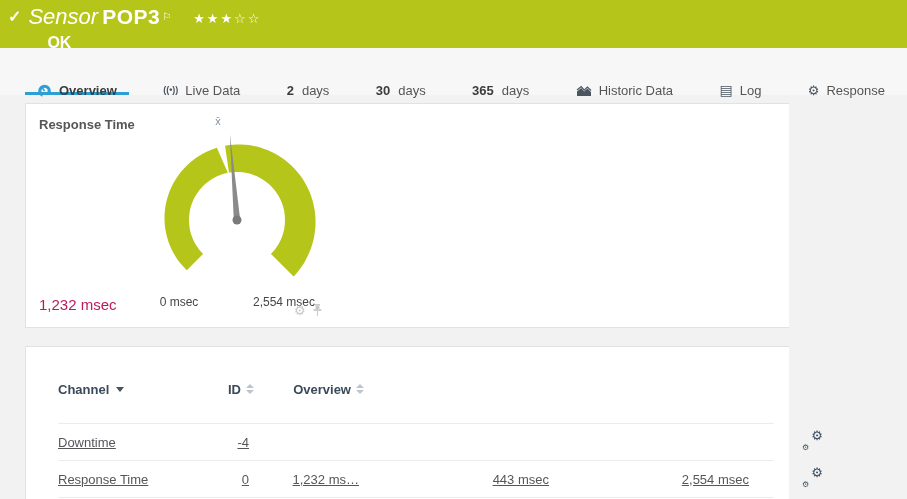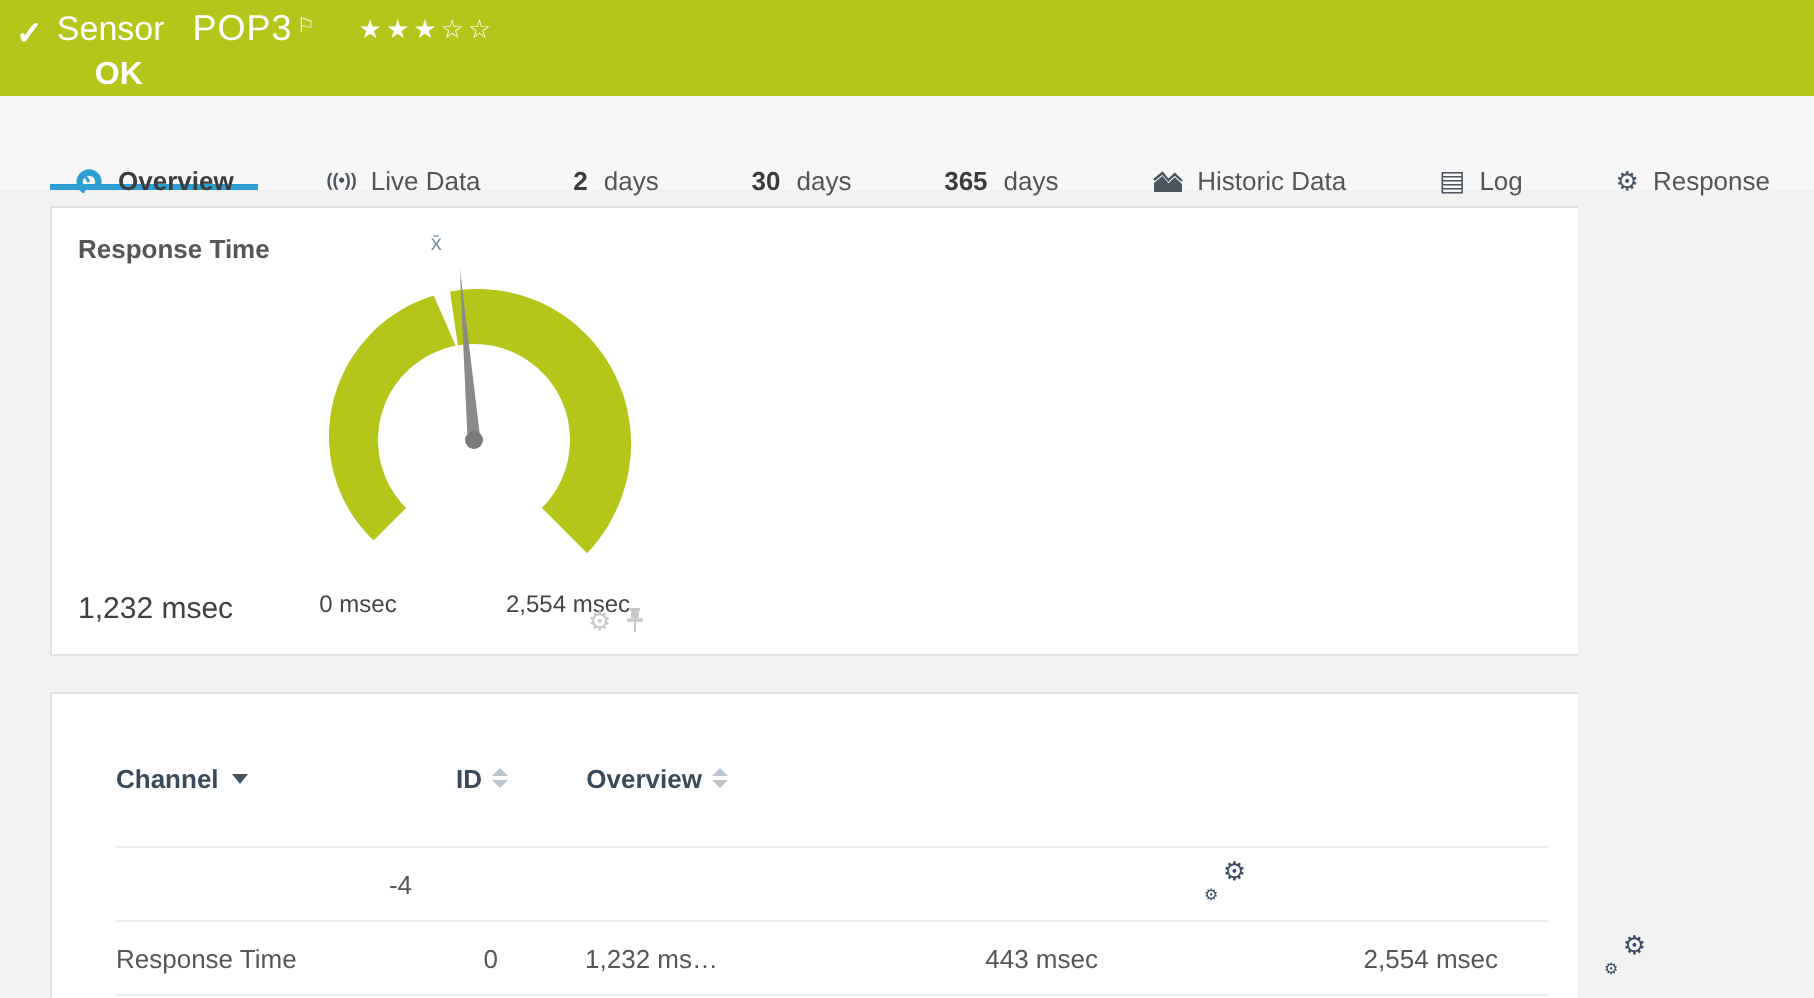--- a/index.html
+++ b/index.html
@@ -8,22 +8,22 @@
     background:#f2f2f2;font-family:"Liberation Sans",sans-serif;
   }
   
   .sensor-header{
     position:absolute;top:0;left:0;right:0;height:48px;
     background:var(--accent-green,#b6c51a);color:#fff;display:flex;
   }
   .check{font-size:16px;font-weight:bold;margin:7px 7px 0 8px}
   .h-text{margin-top:4px}
   .h-line1{display:flex;align-items:baseline}
-  .h-type{font-size:17px}
-  .h-name{font-weight:normal;font-size:18px;margin-left:14px;letter-spacing:.5px}
+  .h-type{font-style:italic;font-size:22px}
+  .h-name{font-weight:bold;font-size:21px;margin-left:4px;letter-spacing:.5px}
   .flag{font-size:10px;margin-left:2px;position:relative;top:-4px}
   .stars{margin-left:22px;font-size:13px;letter-spacing:2px;position:relative;top:-1px;cursor:pointer}
   .h-status{font-size:16px;font-weight:bold;margin:4px 0 0 19px}
 
   
   .tabbar{
     position:absolute;top:48px;left:0;right:0;height:47px;background:#f7f7f8;
     display:flex;justify-content:space-between;padding:0 10px 0 25px;box-sizing:border-box;
   }
   .tab{
@@ -44,30 +44,30 @@
     position:absolute;left:25px;width:764px;background:#fff;
     border:1px solid #e2e2e2;border-right:none;box-sizing:border-box;
   }
   .panel-gauge{top:103px;height:225px}
   .panel-table{top:346px;height:160px}
   .panel-title{position:absolute;left:13px;top:13px;font-size:13px;font-weight:bold;color:#565656}
 
   
   .gauge-svg{position:absolute;left:101px;top:8px}
   .gauge-label{font-size:12px;fill:#464646;font-family:"Liberation Sans",sans-serif}
-  .gauge-value{position:absolute;left:13px;top:192px;font-size:15px;color:#404040}
+  .gauge-value{position:absolute;left:13px;top:192px;font-size:15px;color:#be185d}
   .gauge-tools{position:absolute;left:268px;top:199px;display:flex;gap:7px;align-items:center;color:var(--muted-icon,#c9c9c9)}
   .gauge-tools .gearg{font-size:13px;cursor:pointer}
   .pin-svg{cursor:pointer}
 
   
   .channels{position:absolute;left:32px;right:15px;top:0}
   .thead,.trow{
     display:grid;grid-template-columns:153px 43px 110px 190px 200px 1fr;
-    align-items:center;border-bottom:1px solid #ececec;font-size:13px;
+    align-items:center;border-bottom:1px solid #ececec;font-size:13px;text-decoration:underline;
   }
   .thead{height:77px;color:var(--table-header-text,#3a4a5a);font-weight:bold;padding-top:8px;box-sizing:border-box}
   .trow{height:36px;color:var(--body-text,#54565a);cursor:pointer}
   .c-right{text-align:right}
   .trow .c-right{padding-right:5px}
   .th-flex{display:inline-flex;align-items:center;white-space:nowrap}
   .th-lastvalue{width:64px;margin:0 auto;text-align:center;line-height:15px}
   .caret{display:inline-block;width:0;height:0;margin-left:7px;
     border-left:4.5px solid transparent;border-right:4.5px solid transparent;
     border-top:5px solid #42525f}
@@ -187,20 +187,21 @@
             <span class="sort">
               <i class="up"></i>
               <i class="down"></i>
             </span>
           </span>
       </div>
       <div></div>
     </div>
 
     <div class="trow">
+      <div>Downtime</div>
       <div class="c-right">-4</div>
       <div class="c-right"></div>
       <div class="c-right"></div>
       <div class="c-right"></div>
       <div class="c-actions">
         <span class="gears">
           <span class="g1">⚙</span>
           <span class="g2">⚙</span>
         </span>
       </div>

